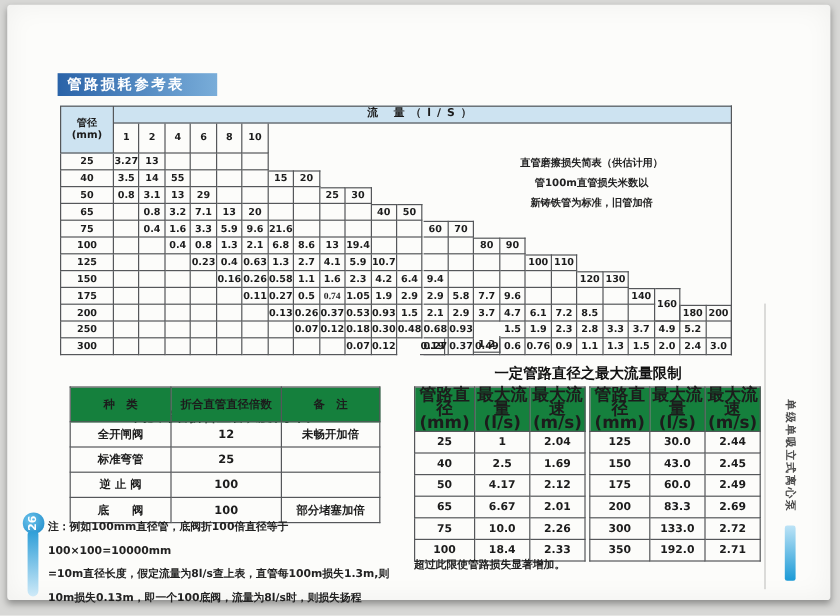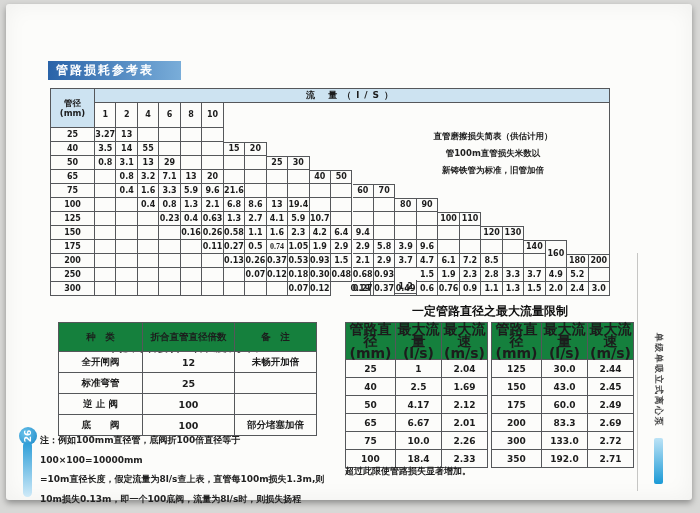--- a/index.html
+++ b/index.html
@@ -220,21 +220,21 @@
     <div class="c" style="left: 130.833px; top: 152px; width: 21.4583px; height: 14px;"></div>
     <div class="c" style="left: 152.292px; top: 152px; width: 21.4583px; height: 14px;">0.11</div>
     <div class="c" style="left: 173.75px; top: 152px; width: 21.4583px; height: 14px;">0.27</div>
     <div class="c" style="left: 195.208px; top: 152px; width: 21.4583px; height: 14px;">0.5</div>
     <div class="c" style="left: 216.667px; top: 152px; width: 21.4583px; height: 14px; font-family: Liberation Serif, serif;">0.74</div>
     <div class="c" style="left: 238.125px; top: 152px; width: 21.4583px; height: 14px;">1.05</div>
     <div class="c" style="left: 259.583px; top: 152px; width: 21.4583px; height: 14px;">1.9</div>
     <div class="c" style="left: 281.042px; top: 152px; width: 21.4583px; height: 14px;">2.9</div>
     <div class="c" style="left: 302.5px; top: 152px; width: 21.4583px; height: 14px;">2.9</div>
     <div class="c" style="left: 323.958px; top: 152px; width: 21.4583px; height: 14px;">5.8</div>
-    <div class="c" style="left: 345.417px; top: 152px; width: 21.4583px; height: 14px;">3.9</div>
+    <div class="c" style="left: 345.417px; top: 152px; width: 21.4583px; height: 14px;">7.7</div>
     <div class="c" style="left: 366.875px; top: 152px; width: 21.4583px; height: 14px;">9.6</div>
     <div class="c" style="left: 388.333px; top: 152px; width: 21.4583px; height: 14px;"></div>
     <div class="c" style="left: 409.792px; top: 152px; width: 21.4583px; height: 14px;"></div>
     <div class="c" style="left: 431.25px; top: 152px; width: 21.4583px; height: 14px;"></div>
     <div class="c" style="left: 452.708px; top: 152px; width: 21.4583px; height: 14px;"></div>
     <div class="c bt" style="left: 474.167px; top: 152px; width: 21.4583px; height: 14px;">140</div>
     <div class="c bt" style="left: 495.625px; top: 152px; width: 21.4583px; height: 28px;">160</div>
     <div class="c bl" style="left: 0px; top: 166px; width: 45px; height: 14px;">200</div>
     <div class="c" style="left: 45px; top: 166px; width: 21.4583px; height: 14px;"></div>
     <div class="c" style="left: 66.4583px; top: 166px; width: 21.4583px; height: 14px;"></div>

